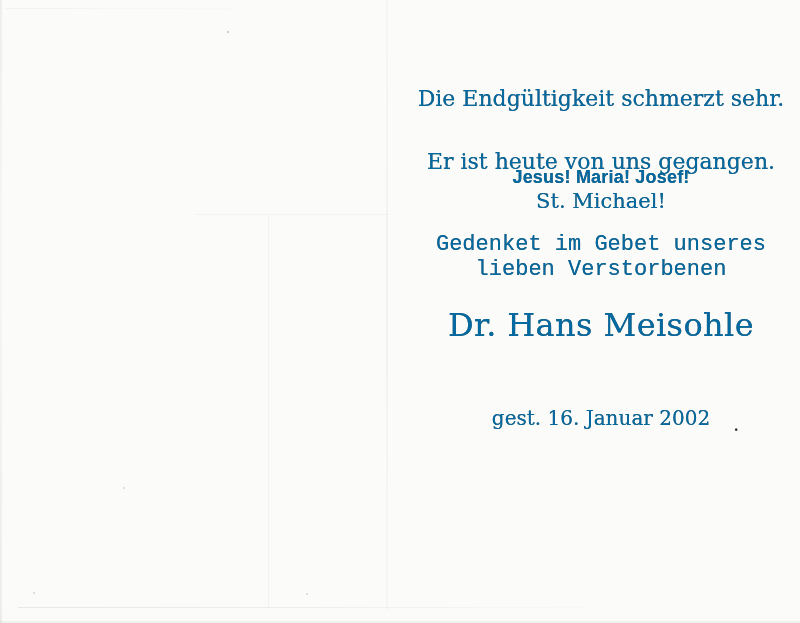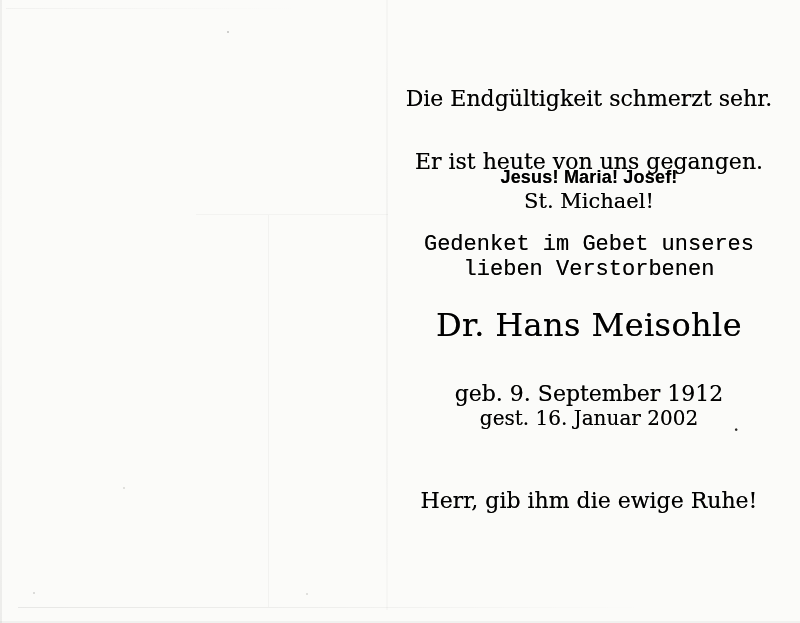--- a/index.html
+++ b/index.html
@@ -67,24 +67,24 @@
     border-radius: 50%;
     background: rgba(40,40,38,0.28);
   }
   .speck.s1 { left: 227px; top: 31px; width: 2px; height: 2px; }
   .speck.s2 { left: 123px; top: 487px; width: 2px; height: 2px; opacity: .6; }
   .speck.s3 { left: 33px;  top: 592px; width: 2px; height: 2px; opacity: .7; }
   .speck.s4 { left: 306px; top: 593px; width: 2px; height: 2px; opacity: .6; }
   
   .line {
     position: absolute;
-    left: 393px;
+    left: 405px;
     width: 392px;
     text-align: center;
-    color: #000000;
+    color: #0369a1;
     white-space: nowrap;
     text-shadow: 0 0 0.5px rgba(31,30,27,0.7);
   }
   .opening-1   { top: 86px;  font-size: 22px; }
   .opening-2   { top: 113px; font-size: 22px; margin-top: 36px; }
   .invocation-sans {
     top: 167px; font-size: 18px;
     font-family: "Liberation Sans", sans-serif;
     font-weight: bold;
     letter-spacing: 0.2px;
@@ -128,19 +128,17 @@
   <div class="line opening-2">Er ist heute von uns gegangen.</div>
 
   <div class="line invocation-serif">St. Michael!</div>
   <div class="line invocation-sans">Jesus! Maria! Josef!</div>
 
   <div class="line prayer-1">Gedenket im Gebet unseres</div>
   <div class="line prayer-2">lieben Verstorbenen</div>
 
   <div class="line name">Dr. Hans Meisohle</div>
 
-  <div class="line birth">geb. 9. September 1912</div>
   <div class="line death">gest. 16. Januar 2002</div>
   <div class="stray-mark">.</div>
 
-  <div class="line closing">Herr, gib ihm die ewige Ruhe!</div>
 
 </div>
 
 </body></html>

